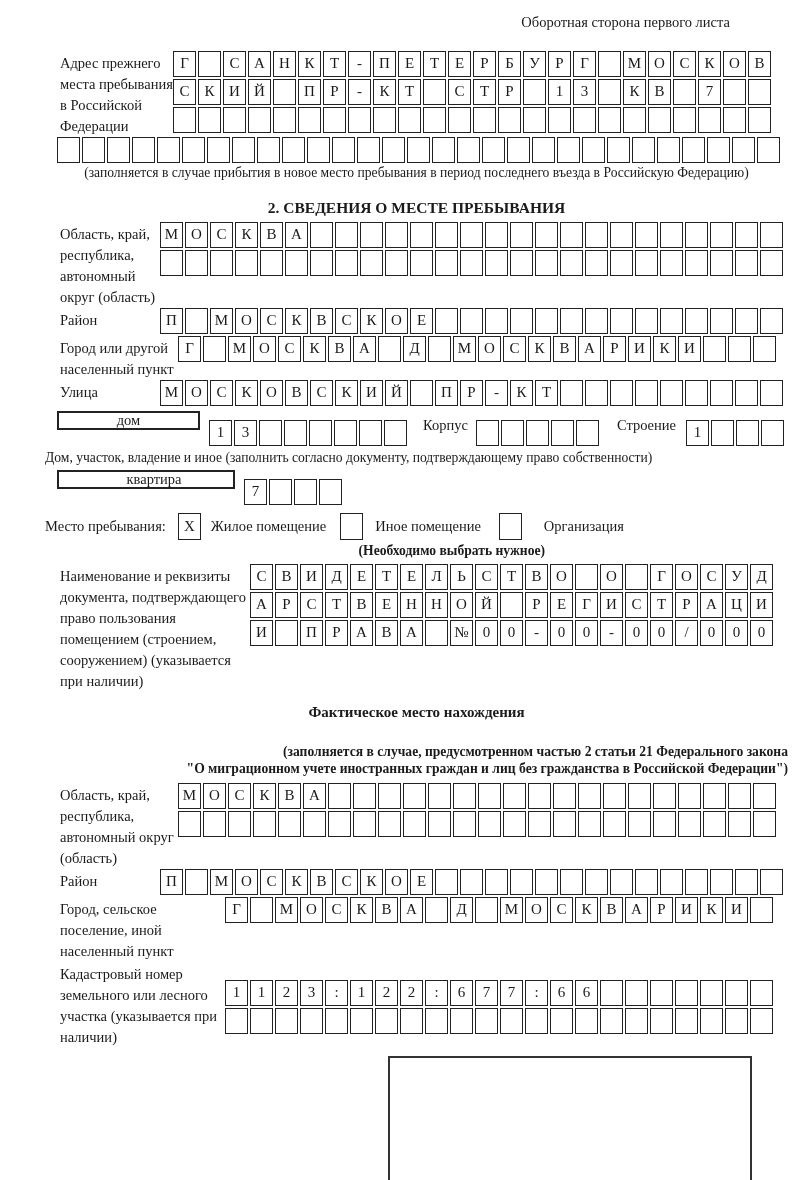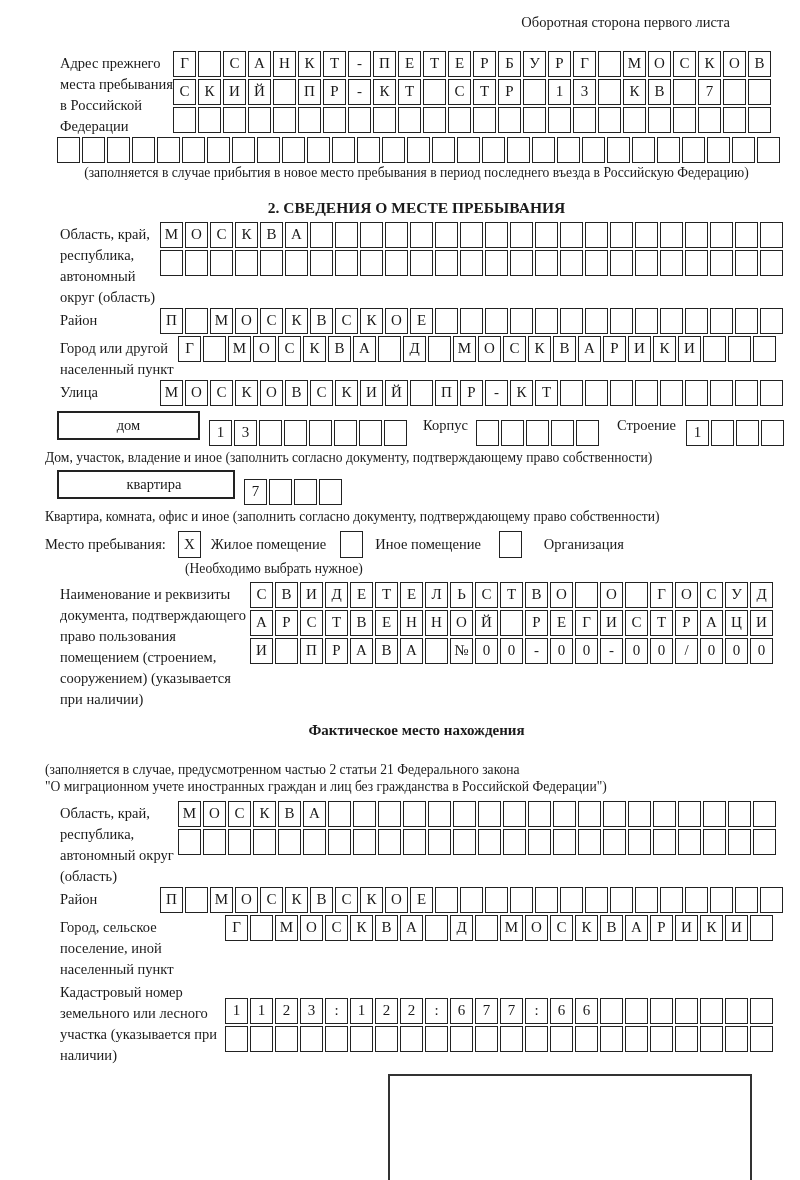--- a/index.html
+++ b/index.html
@@ -26,24 +26,24 @@
   .flab{flex:none;font-size:14.5px;line-height:21px;padding-top:2px;}
   .w113{width:113px}.w100{width:100px}
   .w118{width:118px}.w190{width:190px}.w165{width:165px}
   .indent{margin-left:15px;}
   .grids{flex:none;}
 
   .caption{font-size:13.6px;margin:2px 0 4px 0;}
   .center{text-align:center;}
   .sec-title{font-weight:bold;font-size:15.5px;text-align:center;margin:18px 0 5px 0;}
   .sub-title{font-weight:bold;font-size:15px;text-align:center;margin:12px 0 22px 0;}
-  .note-c{font-size:13.6px;text-align:left;line-height:17px;}
+  .note-c{font-size:13.6px;text-align:right;line-height:17px;font-weight:bold;}
 
   .namebox{
-    box-sizing:border-box;border:2px solid #222;height:29px;
+    box-sizing:border-box;border:2px solid #222;height:19px;
     display:inline-flex;align-items:center;justify-content:center;
     font-size:14.5px;vertical-align:top;
   }
   .inline-lab{font-size:14.5px;line-height:29px;display:inline-block;vertical-align:top;}
 
   .stay{display:flex;align-items:center;margin:6px 0 2px 0;font-size:14.5px;}
   .chk{
     flex:none;box-sizing:border-box;width:23px;height:27px;border:1.6px solid #222;
     text-align:center;font-size:15px;line-height:24px;
   }
@@ -100,21 +100,20 @@
     <span class="grid" style="display:inline-block;"><span class="cell"></span><span class="cell"></span><span class="cell"></span><span class="cell"></span><span class="cell"></span></span>
     <span class="inline-lab" style="margin:0 6px 0 12px;">Строение</span>
     <span class="grid" style="display:inline-block;"><span class="cell">1</span><span class="cell"></span><span class="cell"></span><span class="cell"></span></span>
   </div>
   <div class="caption">Дом, участок, владение и иное (заполнить согласно документу, подтверждающему право собственности)</div>
 
   <div style="margin:2px 0 0 12px;white-space:nowrap;">
     <span class="namebox" style="width:178px;padding-left:16px;">квартира</span>
     <span class="grid" style="margin-left:5px;display:inline-block;"><span class="cell">7</span><span class="cell"></span><span class="cell"></span><span class="cell"></span></span>
   </div>
-  <div class="caption">Квартира, комната, офис и иное (заполнить согласно документу, подтверждающему право собственности)</div>
 
   <div class="stay">
     <span>Место пребывания:</span>
     <span class="chk" style="margin-left:12px;">X</span>
     <span style="margin-left:10px;">Жилое помещение</span>
     <span class="chk" style="margin-left:14px;"></span>
     <span style="margin-left:12px;">Иное помещение</span>
     <span class="chk" style="margin-left:18px;"></span>
     <span style="margin-left:22px;">Организация</span>
   </div>

